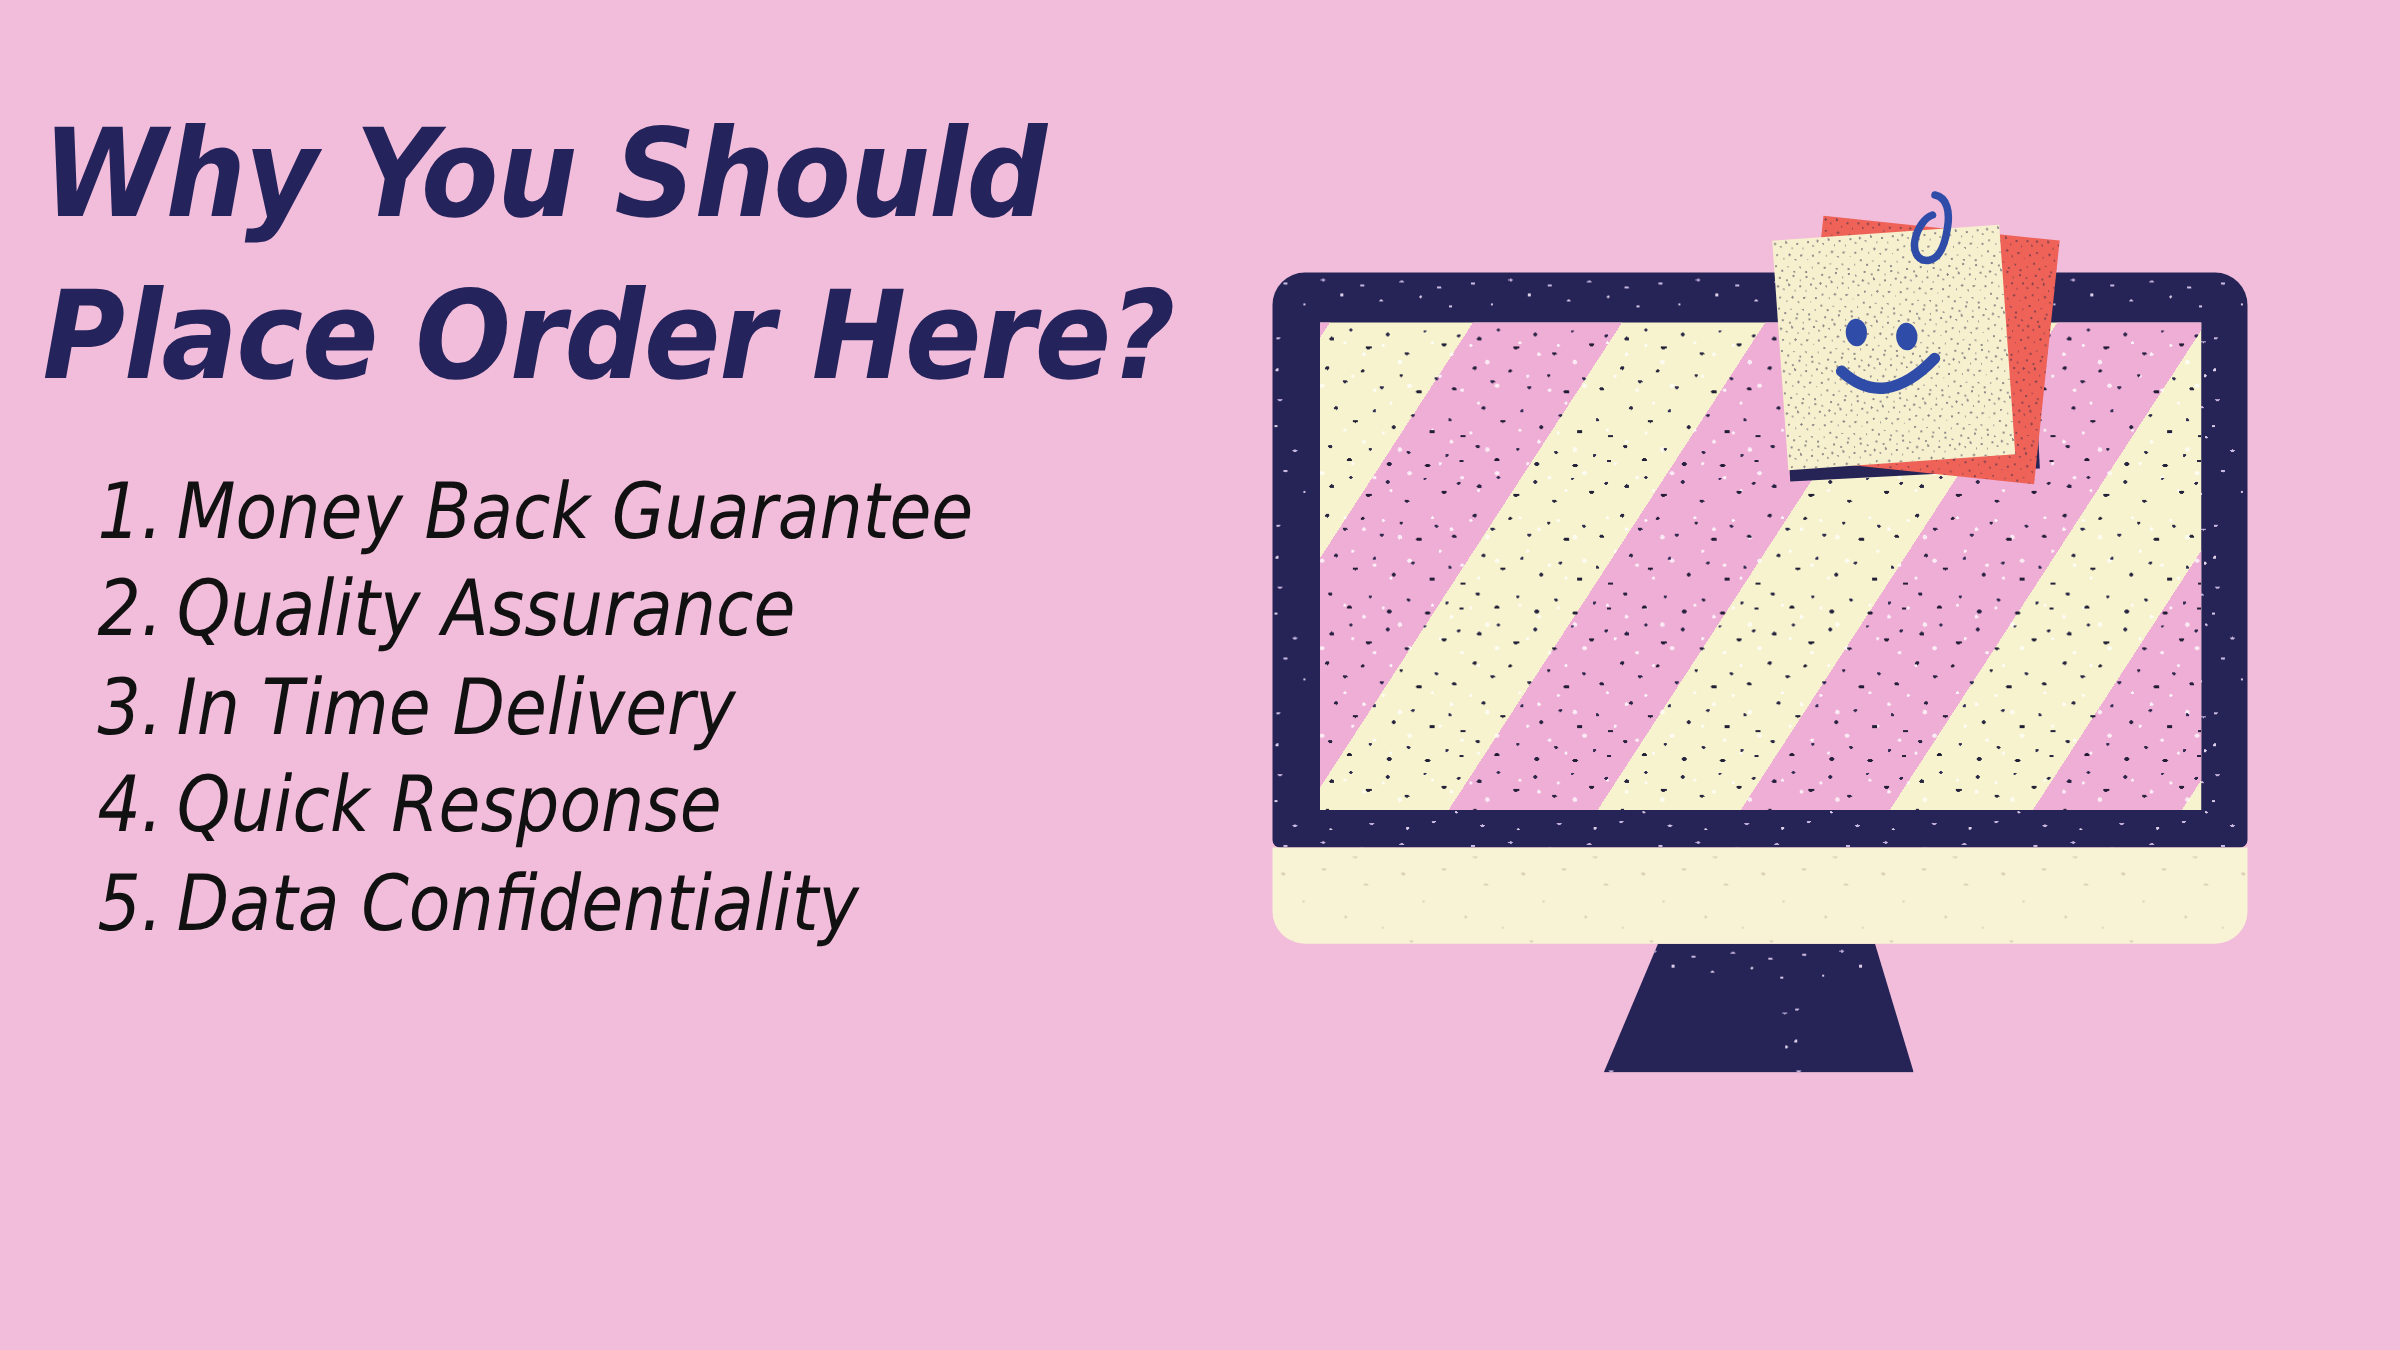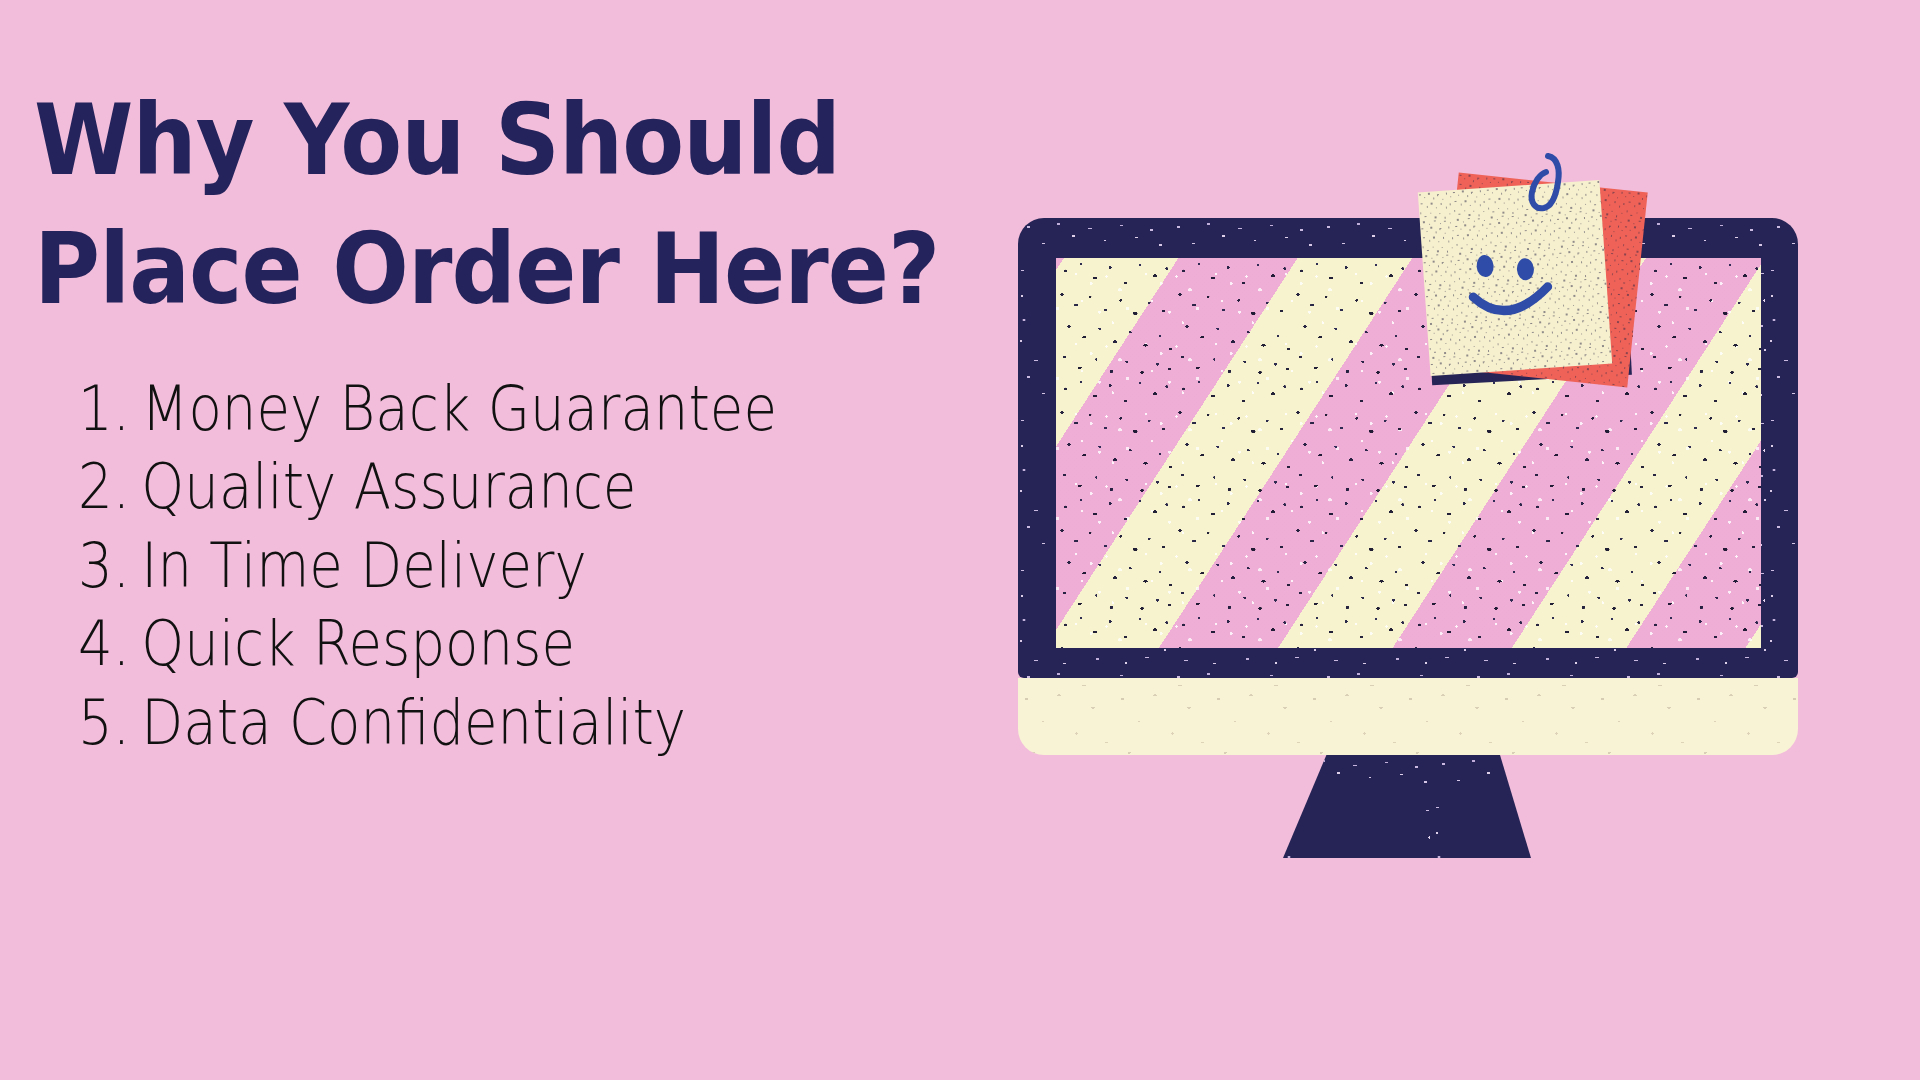--- a/index.html
+++ b/index.html
@@ -21,20 +21,21 @@
     overflow: hidden;
   }
 
   
   .text-col {
     position: absolute;
     left: 0;
     top: 0;
     width: 1030px;
     height: 1080px;
+    font-style: italic;
   }
 
   .headline {
     position: absolute;
     left: 34px;
     top: 10px;
     width: 990px;
     color: #25235c;
     font-family: "DejaVu Sans", sans-serif;
     font-weight: 700;

